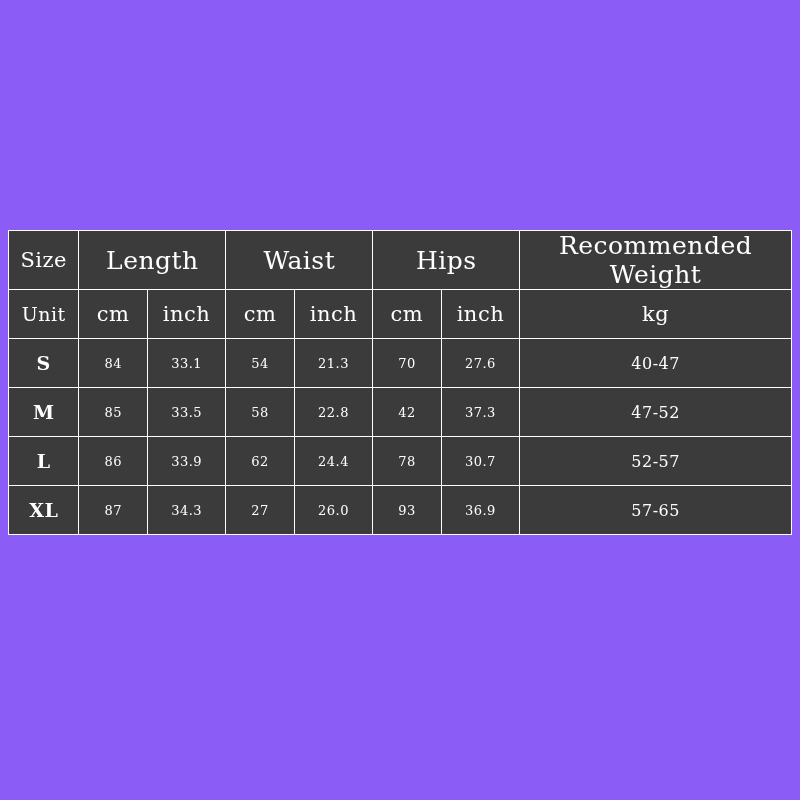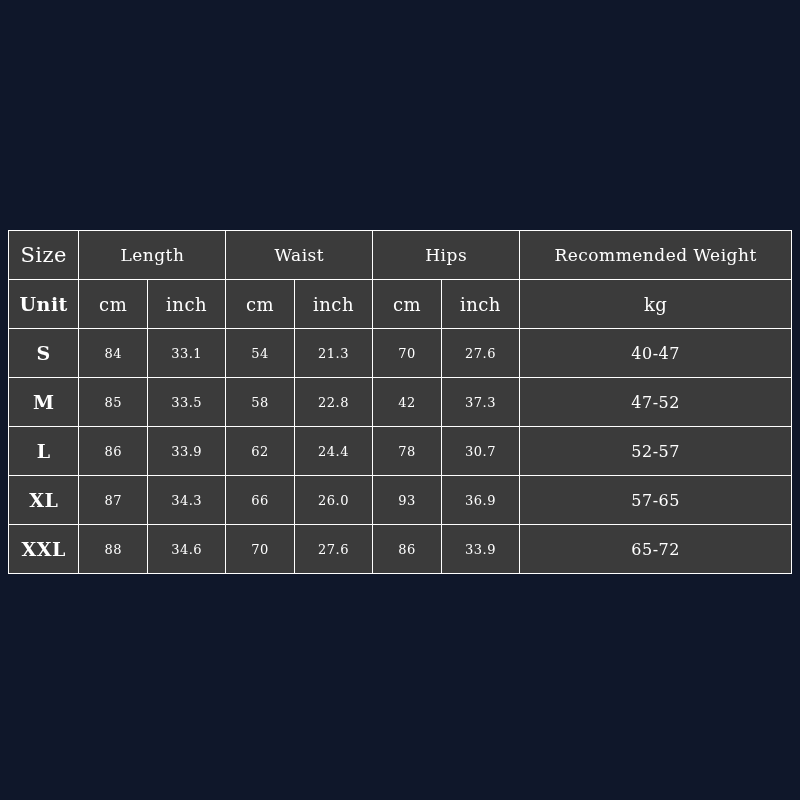--- a/index.html
+++ b/index.html
@@ -10,21 +10,21 @@
     width: 800px;
     height: 800px;
     background: #ffffff;
     font-family: "DejaVu Serif", serif;
     overflow: hidden;
   }
   .page {
     position: relative;
     width: 800px;
     height: 800px;
-    background: #0f172a;
+    background: #8b5cf6;
   }
   .table-wrap {
     position: absolute;
     left: 8px;
     top: 230px;
     width: 784px;
   }
   table.size-chart {
     border-collapse: collapse;
     width: 784px;
@@ -43,34 +43,34 @@
     font-family: "DejaVu Serif", serif;
     letter-spacing: 0.5px;
   }
   
   col.c-size   { width: 70px; }
   col.c-cm     { width: 68px; }
   col.c-inch   { width: 78px; }
   col.c-rec    { width: 270px; }
 
   .hdr td {
-    font-size: 17px;
+    font-size: 25px;
     font-weight: bold;
     height: 47px;
     letter-spacing: 1px;
   }
   .hdr td.size-hdr {
     font-size: 21px;
   }
   .unit-row td {
-    font-size: 18px;
+    font-size: 21px;
     height: 48px;
   }
   .unit-row td.rowlabel {
-    font-weight: bold;
+    font-weight: normal;
     font-size: 19px;
   }
   .data-row td {
     font-size: 13px;
     height: 48px;
   }
   .data-row td.rowlabel {
     font-weight: bold;
     font-size: 19px;
   }
@@ -143,33 +143,23 @@
           <td>24.4</td>
           <td>78</td>
           <td>30.7</td>
           <td class="rec">52-57</td>
         </tr>
 
         <tr class="data-row">
           <td class="rowlabel">XL</td>
           <td>87</td>
           <td>34.3</td>
-          <td>66</td>
+          <td>27</td>
           <td>26.0</td>
           <td>93</td>
           <td>36.9</td>
           <td class="rec">57-65</td>
         </tr>
 
-        <tr class="data-row">
-          <td class="rowlabel">XXL</td>
-          <td>88</td>
-          <td>34.6</td>
-          <td>70</td>
-          <td>27.6</td>
-          <td>86</td>
-          <td>33.9</td>
-          <td class="rec">65-72</td>
-        </tr>
       </tbody>
     </table>
   </div>
 </div>
 
 </body></html>

